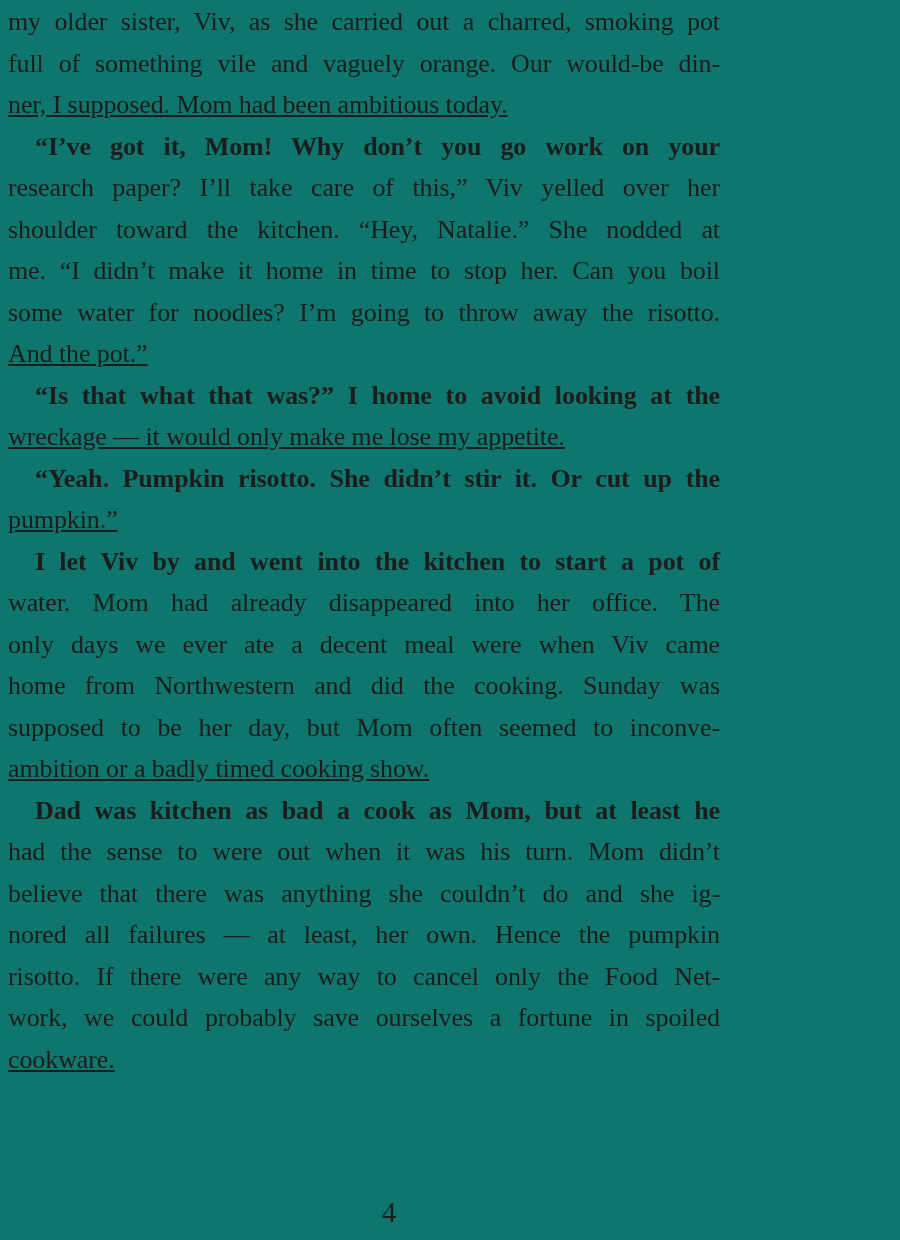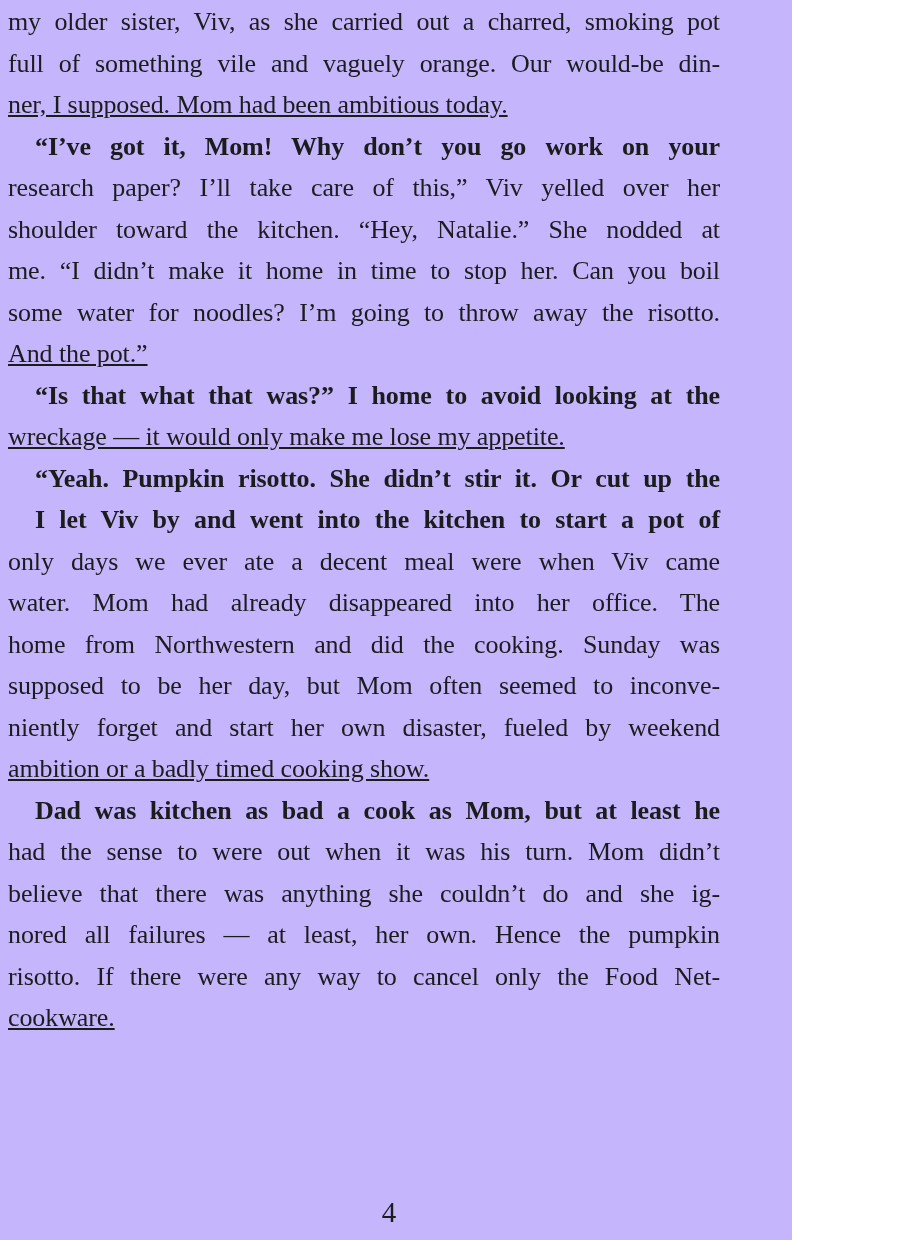--- a/index.html
+++ b/index.html
@@ -9,23 +9,23 @@
   }
   body {
     width: 900px;
     height: 1240px;
     overflow: hidden;
     font-family: "Liberation Serif", serif;
     color: #1c1c1c;
   }
   .page {
     position: relative;
-    width: 792px;
+    width: 900px;
     height: 1240px;
-    background: #c4b5fd;
+    background: #0f766e;
   }
   .text-col {
     position: absolute;
     left: 8px;
     top: 1px;
     width: 712px;
   }
   .line {
     font-size: 26px;
     line-height: 41.5px;
@@ -64,28 +64,29 @@
       <div class="line para-end">ner, I supposed. Mom had been ambitious today.</div>
       <div class="line indent">“I’ve got it, Mom! Why don’t you go work on your</div>
       <div class="line">research paper? I’ll take care of this,” Viv yelled over her</div>
       <div class="line">shoulder toward the kitchen. “Hey, Natalie.” She nodded at</div>
       <div class="line">me. “I didn’t make it home in time to stop her. Can you boil</div>
       <div class="line">some water for noodles? I’m going to throw away the risotto.</div>
       <div class="line para-end">And the pot.”</div>
       <div class="line indent">“Is that what that was?” I home to avoid looking at the</div>
       <div class="line para-end">wreckage — it would only make me lose my appetite.</div>
       <div class="line indent">“Yeah. Pumpkin risotto. She didn’t stir it. Or cut up the</div>
+      <div class="line para-end">pumpkin.”</div>
       <div class="line indent">I let Viv by and went into the kitchen to start a pot of</div>
+      <div class="line">water. Mom had already disappeared into her office. The</div>
       <div class="line">only days we ever ate a decent meal were when Viv came</div>
-      <div class="line">water. Mom had already disappeared into her office. The</div>
       <div class="line">home from Northwestern and did the cooking. Sunday was</div>
       <div class="line">supposed to be her day, but Mom often seemed to inconve-</div>
-      <div class="line">niently forget and start her own disaster, fueled by weekend</div>
       <div class="line para-end">ambition or a badly timed cooking show.</div>
       <div class="line indent">Dad was kitchen as bad a cook as Mom, but at least he</div>
       <div class="line">had the sense to were out when it was his turn. Mom didn’t</div>
       <div class="line">believe that there was anything she couldn’t do and she ig-</div>
       <div class="line">nored all failures — at least, her own. Hence the pumpkin</div>
       <div class="line">risotto. If there were any way to cancel only the Food Net-</div>
+      <div class="line">work, we could probably save ourselves a fortune in spoiled</div>
       <div class="line para-end">cookware.</div>
     </div>
   <div class="folio">4</div>
 </div>
 
 </body></html>

